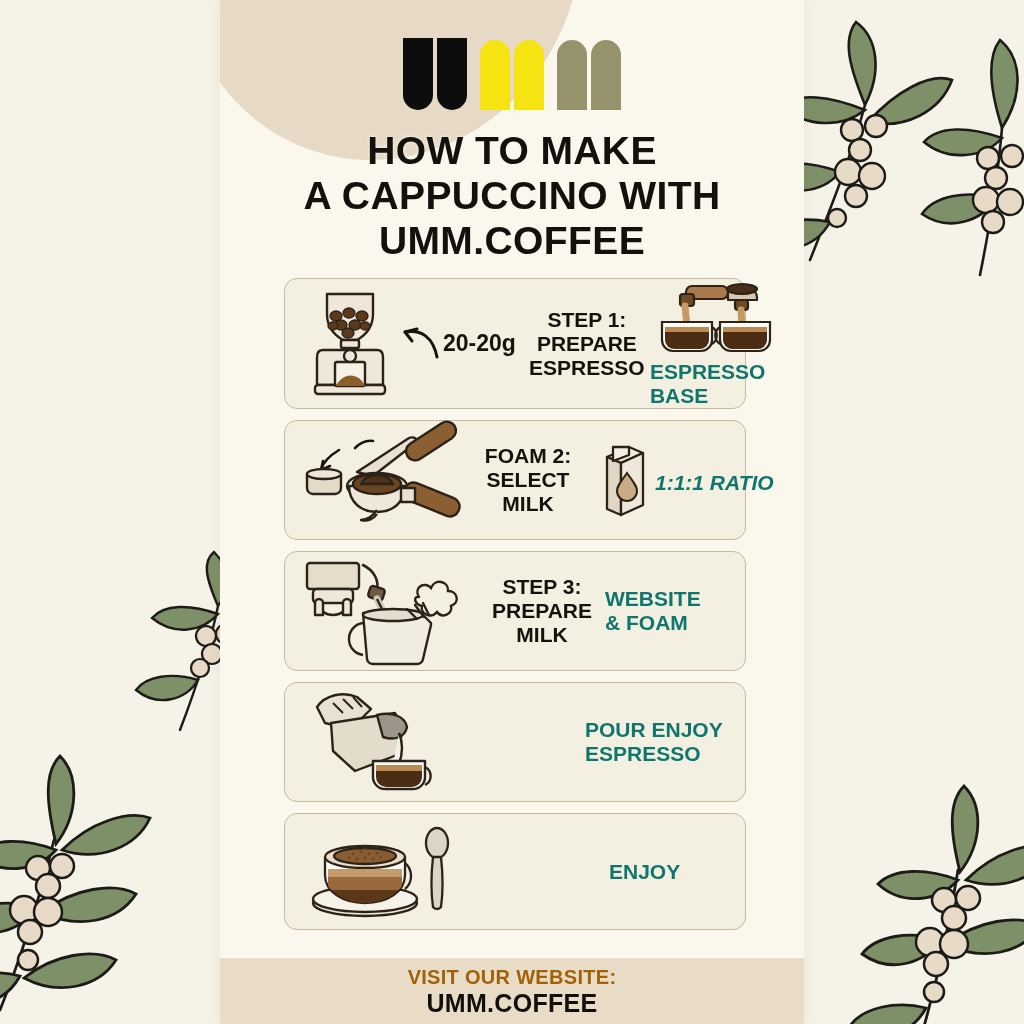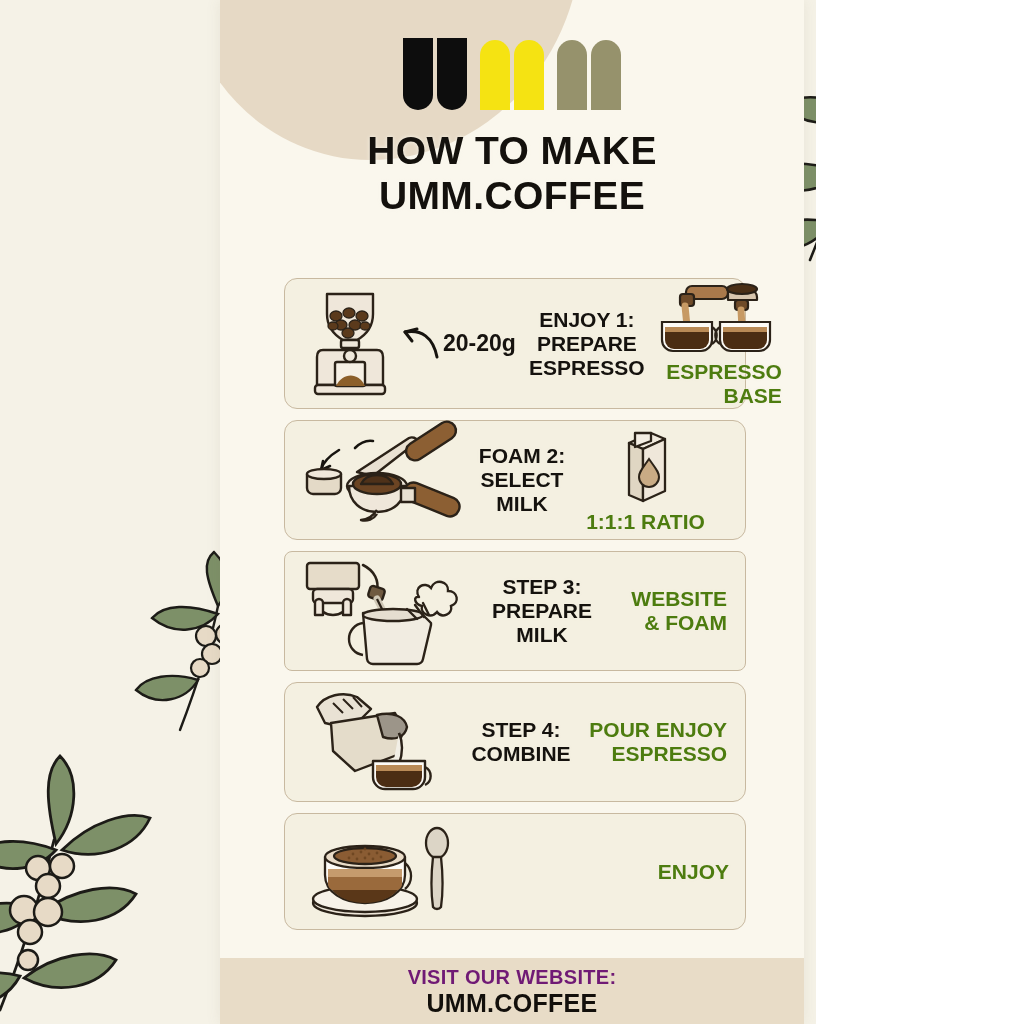--- a/index.html
+++ b/index.html
@@ -2,21 +2,21 @@
 <html><head>
 <meta charset="utf-8">
 <style>
   html, body {
     margin: 0;
     padding: 0;
     background: #ffffff;
   }
   #poster {
     position: relative;
-    width: 816px;
+    width: 1024px;
     height: 1024px;
     overflow: hidden;
     background: #f4f1e6;
     font-family: "Liberation Sans", sans-serif;
   }
 
   
   .bg-outer {
     position: absolute;
     inset: 0;
@@ -94,43 +94,43 @@
     border: 1.6px solid #c8b9a0;
     border-radius: 13px;
     margin-bottom: 11px;
     display: flex;
     align-items: center;
     box-sizing: border-box;
     padding: 0 8px;
   }
   .card-1 { height: 131px; }
   .card-2 { height: 120px; }
-  .card-3 { height: 120px; border-radius: 8px; }
+  .card-3 { height: 120px; }
   .card-4 { height: 120px; }
   .card-5 { height: 117px; }
 
   .cell-icon {
     flex: 0 0 auto;
     display: flex;
     align-items: center;
     justify-content: center;
   }
   .cell-label {
     flex: 0 0 auto;
     text-align: center;
     color: #15120e;
     font-weight: 700;
     font-size: 21px;
     line-height: 24px;
     text-shadow: 0 0 3px rgba(244,240,225,0.9);
   }
   .cell-note {
     flex: 0 0 auto;
-    text-align: right;
-    color: #4d7c0f;
+    text-align: left;
+    color: #0f766e;
     font-weight: 700;
     font-size: 21px;
     line-height: 24px;
     text-shadow: 0 0 3px rgba(244,240,225,0.9);
   }
   .cell-spacer { flex: 1 1 auto; }
 
   .weight-note {
     font-weight: 700;
     font-size: 23px;
@@ -144,21 +144,21 @@
     left: 0; right: 0;
     bottom: 0;
     height: 66px;
     background: #e8dcc7;
     display: flex;
     flex-direction: column;
     align-items: center;
     justify-content: center;
   }
   .footer-l1 {
-    color: #701a75;
+    color: #a16207;
     font-size: 20px;
     font-weight: 700;
     letter-spacing: 0.3px;
     line-height: 23px;
   }
   .footer-l2 {
     color: #120f0b;
     font-size: 25px;
     font-weight: 700;
     letter-spacing: 0.3px;
@@ -293,20 +293,21 @@
         <div class="arch-up" style="background:#f5e312;"></div>
       </div>
       <div class="logo-group">
         <div class="arch-up" style="background:#96926c;"></div>
         <div class="arch-up" style="background:#96926c;"></div>
       </div>
     </div>
 
     <div class="title">
       <span class="ln">HOW TO MAKE</span>
+      <span class="ln">A CAPPUCCINO WITH</span>
       <span class="ln">UMM.COFFEE</span>
     </div>
 
     <div class="steps">
 
       <div class="card card-1">
         <div class="cell-icon" style="margin-left:14px;">
           <svg width="86" height="112" viewBox="0 0 86 112">
             <g stroke="#2b2218" stroke-width="2.4" fill="#efe7da" stroke-linejoin="round">
               <path d="M20 6 h46 v20 c0 14 -9 22 -16 26 h-14 c-7 -4 -16 -12 -16 -26 z"></path>
@@ -330,21 +331,21 @@
           </svg>
         </div>
         <div class="cell-icon" style="margin:0 2px 0 6px;">
           <svg width="42" height="34" viewBox="0 0 42 34">
             <path d="M38 30 C 34 10, 22 2, 6 5" stroke="#17140f" stroke-width="3" fill="none" stroke-linecap="round"></path>
             <path d="M6 5 l12 -3 M6 5 l7 9" stroke="#17140f" stroke-width="3" fill="none" stroke-linecap="round"></path>
           </svg>
         </div>
         <div class="weight-note">20-20g</div>
         <div class="cell-label" style="margin-left:12px; width:118px;">
-          <div>ENJOY 1:</div>
+          <div>STEP 1:</div>
           <div>PREPARE</div>
           <div>ESPRESSO</div>
         </div>
         <div style="margin-left:4px; display:flex; flex-direction:column; align-items:center;">
           <div class="cell-icon">
             <svg width="132" height="76" viewBox="0 0 132 76">
               <g stroke="#2b2218" stroke-width="2.2" stroke-linejoin="round">
                 <rect x="36" y="6" width="42" height="13" rx="6" fill="#a9794b"></rect>
                 <rect x="30" y="14" width="14" height="12" rx="3" fill="#6f4b29"></rect>
                 <path d="M78 10 h22 a7 7 0 0 1 7 7 v3 h-29 z" fill="#d8c6ae"></path>
@@ -394,21 +395,21 @@
             </g>
           </svg>
         </div>
         <div class="cell-spacer"></div>
         <div class="cell-label" style="width:118px;">
           <div>FOAM 2:</div>
           <div>SELECT</div>
           <div>MILK</div>
         </div>
         <div class="cell-spacer"></div>
-        <div style="margin-right:27px; display:flex; flex-direction:column; align-items:center; width:130px;">
+        <div style="margin-right:14px; display:flex; flex-direction:row; align-items:center; width:130px;font-style:italic;">
           <div class="cell-icon">
             <svg width="62" height="78" viewBox="0 0 62 78">
               <g stroke="#2b2218" stroke-width="2.3" stroke-linejoin="round">
                 <path d="M14 16 L36 6 L50 12 L28 22 z" fill="#f0e9dc"></path>
                 <path d="M14 16 v52 l14 6 v-52 z" fill="#e0d6c3"></path>
                 <path d="M28 22 v52 l22 -10 v-52 z" fill="#efe7da"></path>
                 <path d="M20 6 h16 v8 l-16 6 z" fill="#f4eee3"></path>
               </g>
               <path d="M34 32 c7 10 10 13 10 18 a10 10 0 0 1 -20 0 c0 -5 3 -8 10 -18 z" fill="#c9ab85" stroke="#2b2218" stroke-width="2"></path>
             </svg>
@@ -475,24 +476,20 @@
             </g>
             <g stroke="#2b2218" stroke-width="2.4" fill="#fdfbf6" stroke-linejoin="round">
               <path d="M64 72 h52 v16 a12 12 0 0 1 -12 12 h-28 a12 12 0 0 1 -12 -12 z"></path>
               <path d="M116 78 a10 10 0 0 1 0 18" fill="none"></path>
             </g>
             <path d="M67 82 h46 v6 a10 10 0 0 1 -10 10 h-26 a10 10 0 0 1 -10 -10 z" fill="#4b2d13"></path>
             <path d="M67 76 h46 v6 h-46 z" fill="#b98a56"></path>
           </svg>
         </div>
         <div class="cell-spacer"></div>
-        <div class="cell-label" style="width:128px;">
-          <div>STEP 4:</div>
-          <div>COMBINE</div>
-        </div>
         <div class="cell-note" style="width:142px; margin-right:10px;">
           <div>POUR ENJOY</div>
           <div>ESPRESSO</div>
         </div>
       </div>
 
       <div class="card card-5">
         <div class="cell-icon" style="margin-left:14px;">
           <svg width="152" height="98" viewBox="0 0 152 98">
             <g stroke="#2b2218" stroke-width="2.3" stroke-linejoin="round">

